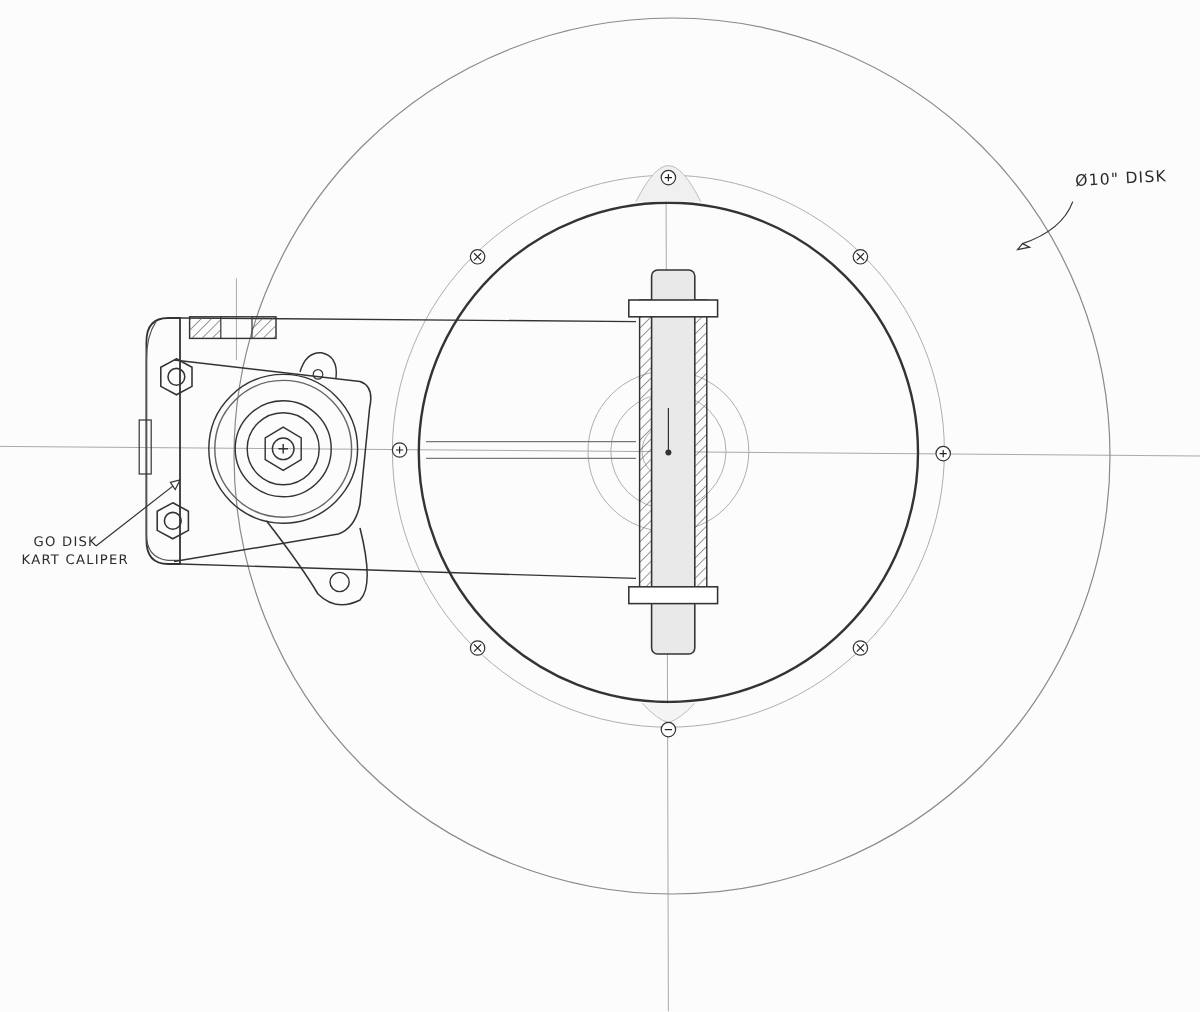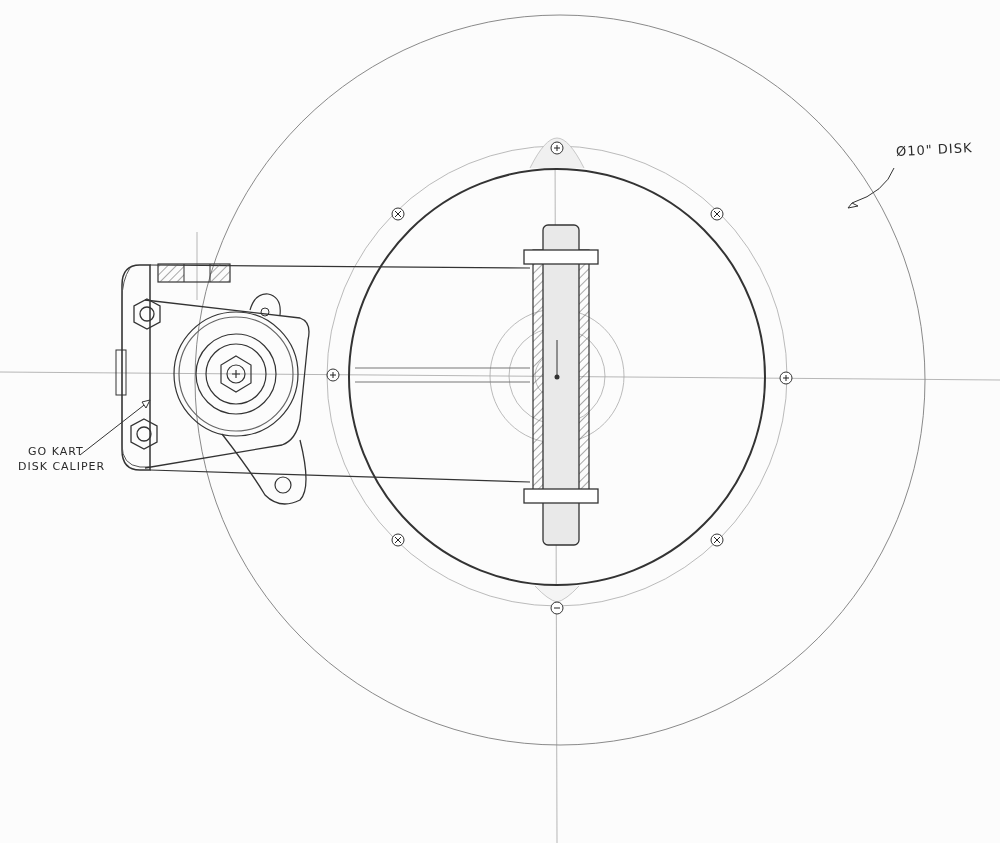--- a/index.html
+++ b/index.html
@@ -124,16 +124,16 @@
     </g>
 
     <g stroke="#333" stroke-width="1" fill="none">
       <path d="M894 168 Q885 192 852 203"></path>
       <path d="M852 203 L848 208 L858 206 Z" fill="#fff"></path>
     </g>
   </svg>
 
   <div class="label" id="label-disk">Ø10" DISK</div>
   <div class="label" id="label-caliper">
-    <span style="margin-left:10px">GO KART</span>
-    <span>DISK CALIPER</span>
+    <span style="margin-left:10px">GO DISK</span>
+    <span>KART CALIPER</span>
   </div>
 </div>
 
 </body></html>

